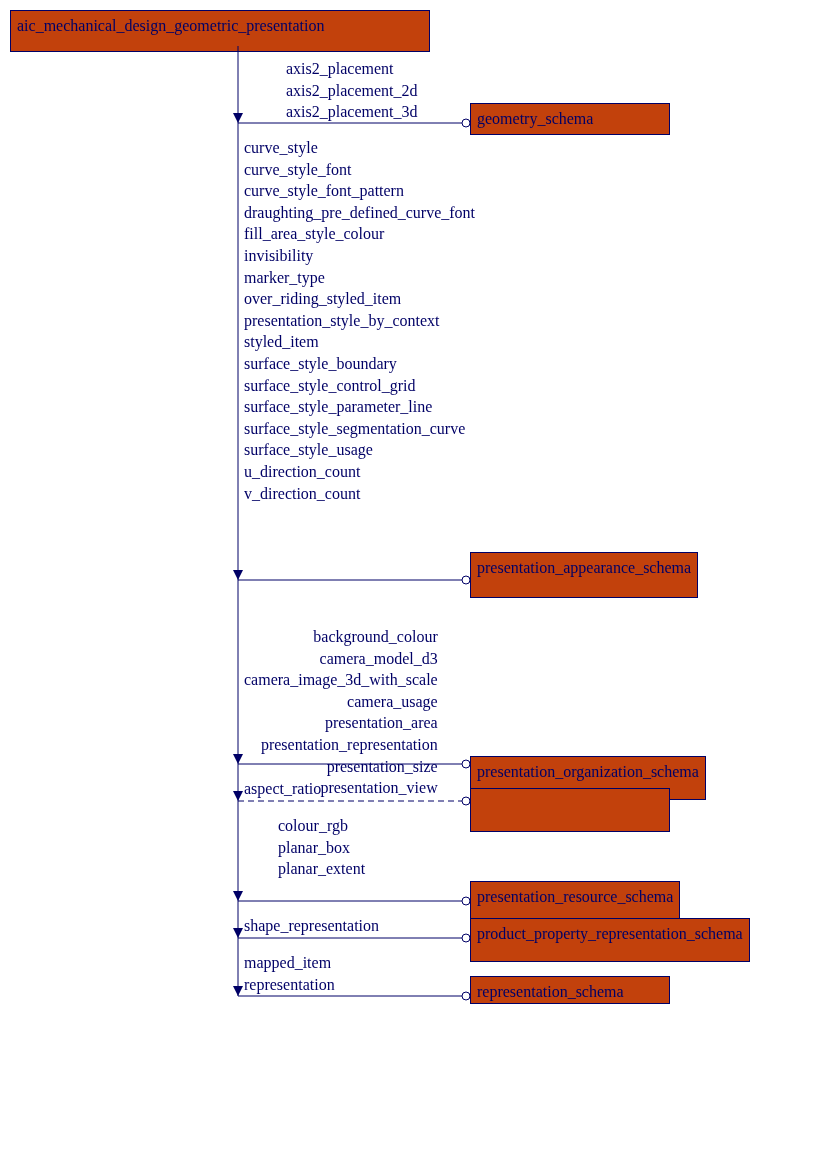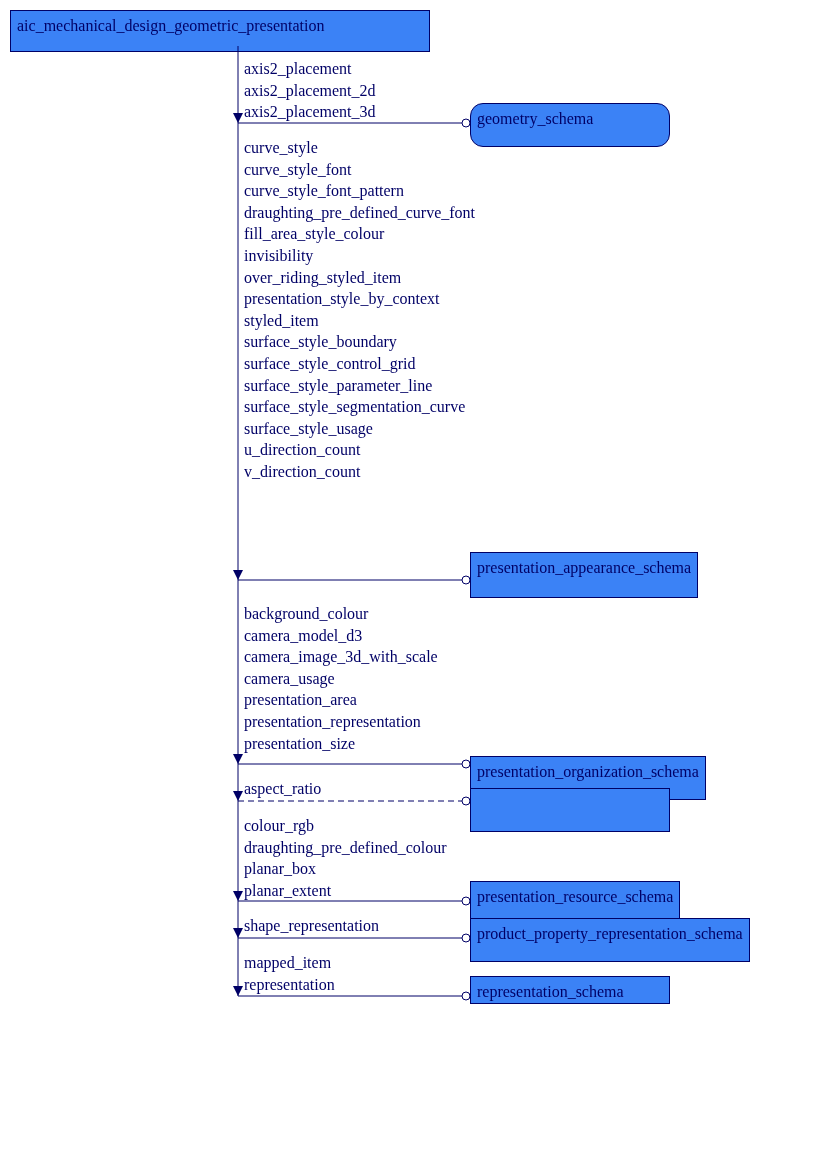--- a/index.html
+++ b/index.html
@@ -9,21 +9,21 @@
     font-family: "Times New Roman", serif;
     font-size: 16px;
     color: #000066;
     width: 820px;
     height: 1158px;
     position: relative;
   }
   .box {
     position: absolute;
     border: 1px solid #000066;
-    background: #3b82f6;
+    background: #c2410c;
     padding: 4px 6px;
     box-sizing: border-box;
     line-height: 1.4;
   }
   .root-box {
     top: 10px;
     left: 10px;
     width: 420px;
     padding-bottom: 14px;
   }
@@ -77,62 +77,63 @@
     <polygon points="233,928 243,928 238,938" fill="#000066"></polygon>
     <line x1="238" y1="938" x2="462" y2="938" stroke="#000066" stroke-width="1"></line>
     <circle cx="466" cy="938" r="4" fill="#ffffff" stroke="#000066" stroke-width="1"></circle>
     <line x1="238" y1="938" x2="238" y2="996" stroke="#000066" stroke-width="1"></line>
     <polygon points="233,986 243,986 238,996" fill="#000066"></polygon>
     <line x1="238" y1="996" x2="462" y2="996" stroke="#000066" stroke-width="1"></line>
     <circle cx="466" cy="996" r="4" fill="#ffffff" stroke="#000066" stroke-width="1"></circle>
   </svg>
 
 <div id="dynamic">
-    <div class="labels" style="top: 58px;">
+    <div class="labels" style="top: 58px; margin-left: 42px;">
       <div>axis2_placement</div>
       <div>axis2_placement_2d</div>
       <div>axis2_placement_3d</div>
     </div>
-    <div class="box target-box" style="top: 103px; height: 44px; min-width: 200px; width: auto; border-radius: 13px;"><span>geometry_schema</span></div>
+    <div class="box target-box" style="top: 103px; height: 32px; min-width: 200px; width: auto;"><span>geometry_schema</span></div>
     <div class="labels" style="top: 137px;">
       <div>curve_style</div>
       <div>curve_style_font</div>
       <div>curve_style_font_pattern</div>
       <div>draughting_pre_defined_curve_font</div>
       <div>fill_area_style_colour</div>
       <div>invisibility</div>
+      <div>marker_type</div>
       <div>over_riding_styled_item</div>
       <div>presentation_style_by_context</div>
       <div>styled_item</div>
       <div>surface_style_boundary</div>
       <div>surface_style_control_grid</div>
       <div>surface_style_parameter_line</div>
       <div>surface_style_segmentation_curve</div>
       <div>surface_style_usage</div>
       <div>u_direction_count</div>
       <div>v_direction_count</div>
     </div>
     <div class="box target-box" style="top: 552px; height: 46px; min-width: 200px; width: auto;"><span>presentation_appearance_schema</span></div>
-    <div class="labels" style="top: 603px;">
+    <div class="labels" style="top: 626px; text-align: right;">
       <div>background_colour</div>
       <div>camera_model_d3</div>
       <div>camera_image_3d_with_scale</div>
       <div>camera_usage</div>
       <div>presentation_area</div>
       <div>presentation_representation</div>
       <div>presentation_size</div>
+      <div>presentation_view</div>
     </div>
     <div class="box target-box" style="top: 756px; height: 44px; min-width: 200px; width: auto;"><span>presentation_organization_schema</span></div>
     <div class="labels" style="top: 778px;">
       <div>aspect_ratio</div>
     </div>
     <div class="box target-box" style="top: 788px; height: 44px; min-width: 200px; width: auto;"><span></span></div>
-    <div class="labels" style="top: 815px;">
+    <div class="labels" style="top: 815px; margin-left: 34px;">
       <div>colour_rgb</div>
-      <div>draughting_pre_defined_colour</div>
       <div>planar_box</div>
       <div>planar_extent</div>
     </div>
     <div class="box target-box" style="top: 881px; height: 44px; min-width: 200px; width: auto;"><span>presentation_resource_schema</span></div>
     <div class="labels" style="top: 915px;">
       <div>shape_representation</div>
     </div>
     <div class="box target-box" style="top: 918px; height: 44px; min-width: 200px; width: auto;"><span>product_property_representation_schema</span></div>
     <div class="labels" style="top: 952px;">
       <div>mapped_item</div>

